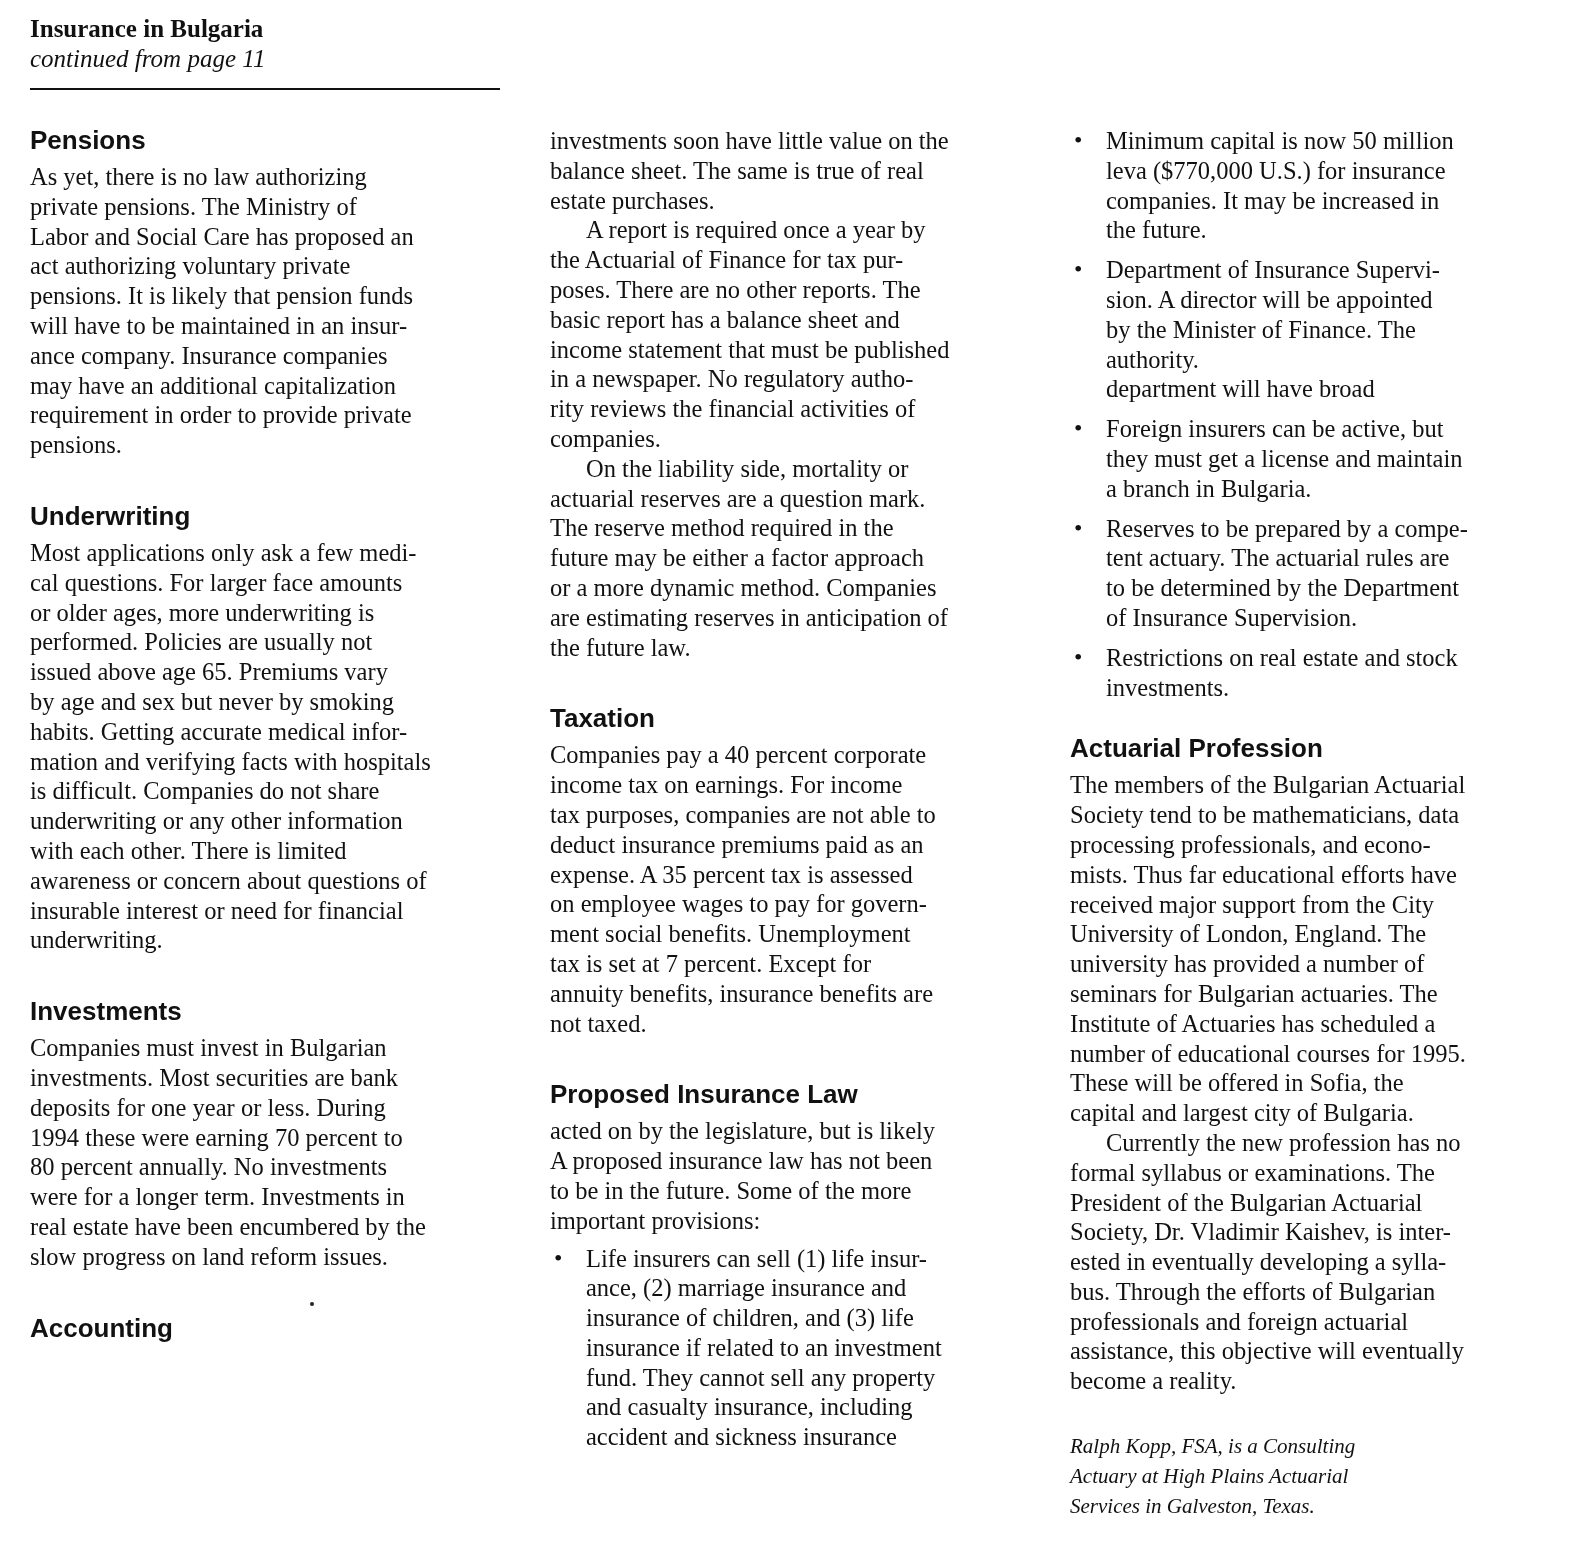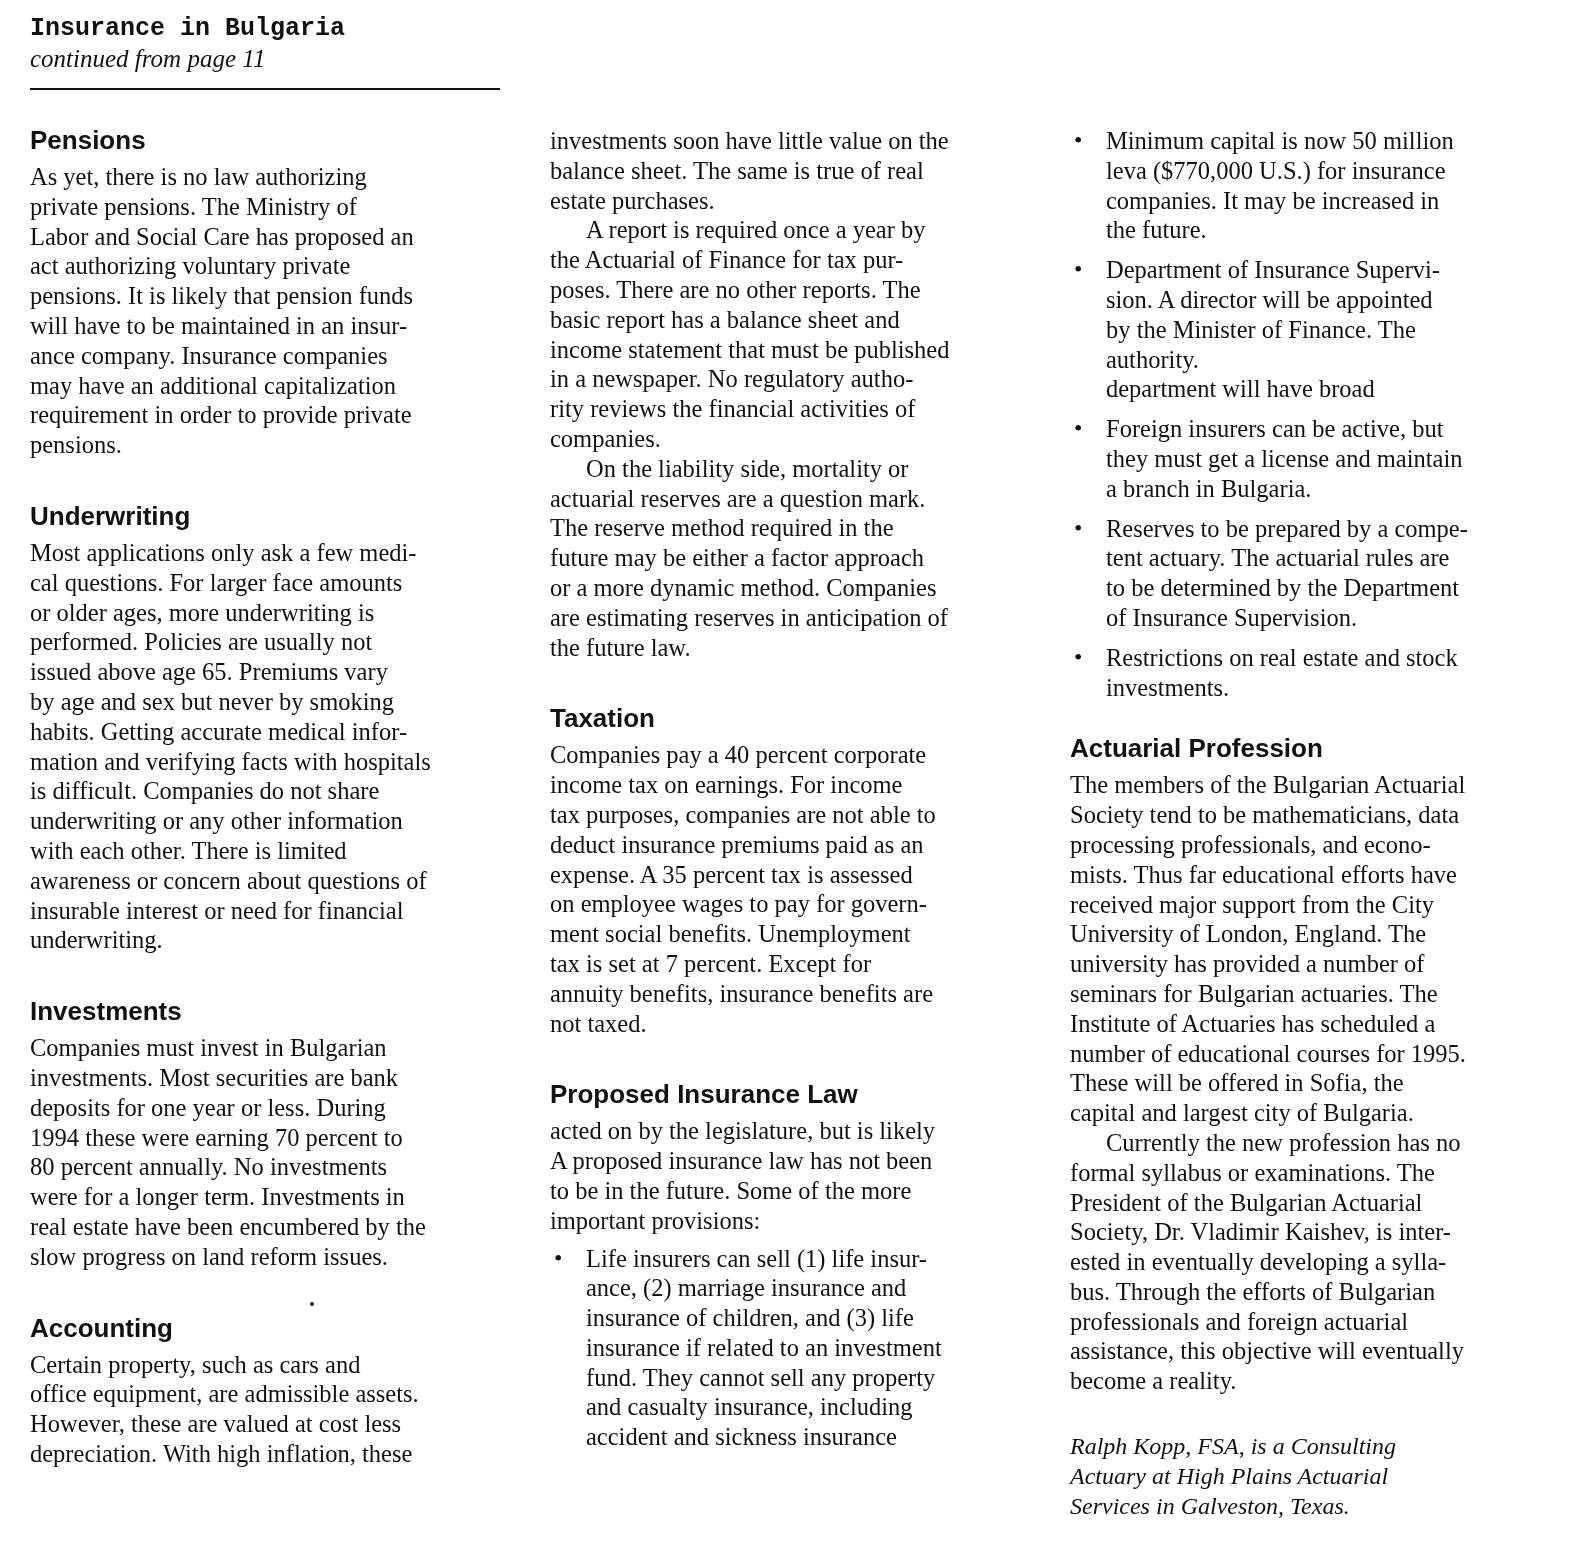--- a/index.html
+++ b/index.html
@@ -1,33 +1,33 @@
 <!DOCTYPE html>
 <html><head>
 <meta charset="utf-8">
 <style>
   html, body { margin: 0; padding: 0; background: #ffffff; }
   body { width: 1573px; height: 1554px; position: relative; overflow: hidden; color: #111; }
   #masthead { position: absolute; left: 30px; top: 14px; width: 470px; }
-  #masthead .title { font-family: Liberation Mono, monospace; font-weight: bold; font-size: 25px; line-height: 30px; }
+  #masthead .title { font-family: Liberation Serif, serif; font-weight: bold; font-size: 25px; line-height: 30px; }
   #masthead .subtitle { font-family: "Liberation Serif", serif; font-style: italic; font-size: 25px; line-height: 30px; }
   #masthead .rule { margin-top: 14px; border-top: 2.5px solid #111; width: 470px; }
   .col { position: absolute; top: 124px; }
   #col1 { left: 30px; width: 480px; }
   #col2 { left: 550px; width: 480px; top: 126px; }
   #col3 { left: 1070px; width: 470px; top: 126px; }
   h2 { font-family: "Liberation Sans", sans-serif; font-weight: bold; font-size: 26px; line-height: 32px; margin: 0 0 6px 0; }
   .para { font-family: "Liberation Serif", serif; font-size: 24.5px; line-height: 29.8px; margin: 0; }
   .line { display: block; white-space: nowrap; }
   .indent { padding-left: 36px; }
   .section { margin-bottom: 40px; }
   .bullets { margin: 8px 0 0 0; padding: 0; list-style: none; }
   .bullets li { position: relative; padding-left: 36px; margin-bottom: 10px; }
   .bullets li .dot { position: absolute; left: 4px; top: 0; font-family: "Liberation Serif", serif; font-size: 24px; line-height: 29.8px; }
-  .byline { font-family: "Liberation Serif", serif; font-style: italic; font-size: 24px; line-height: 29.8px; margin-top: 36px; }
+  .byline { font-family: "Liberation Serif", serif; font-style: italic; font-size: 21px; line-height: 29.8px; margin-top: 36px; }
   .speck { position: absolute; left: 310px; top: 1302px; width: 4px; height: 4px; border-radius: 50%; background: #222; }
 </style>
 </head>
 <body>
 
 <div id="masthead">
   <div class="title">Insurance in Bulgaria</div>
   <div class="subtitle">continued from page 11</div>
   <div class="rule"></div>
 </div>
@@ -75,26 +75,20 @@
         <span class="line">deposits for one year or less.  During</span>
         <span class="line">1994 these were earning 70 percent to</span>
         <span class="line">80 percent annually.  No investments</span>
         <span class="line">were for a longer term.  Investments in</span>
         <span class="line">real estate have been encumbered by the</span>
         <span class="line">slow progress on land reform issues.</span>
       </p>
   </div>
   <div class="section">
     <h2>Accounting</h2>
-    <p class="para">
-        <span class="line">Certain property, such as cars and</span>
-        <span class="line">office equipment, are admissible assets.</span>
-        <span class="line">However, these are valued at cost less</span>
-        <span class="line">depreciation.  With high inflation, these</span>
-      </p>
   </div>
 </div>
 <div class="speck"></div>
 
 <div class="col" id="col2">
   <div class="section">
     <p class="para">
         <span class="line">investments soon have little value on the</span>
         <span class="line">balance sheet.  The same is true of real</span>
         <span class="line">estate purchases.</span>

